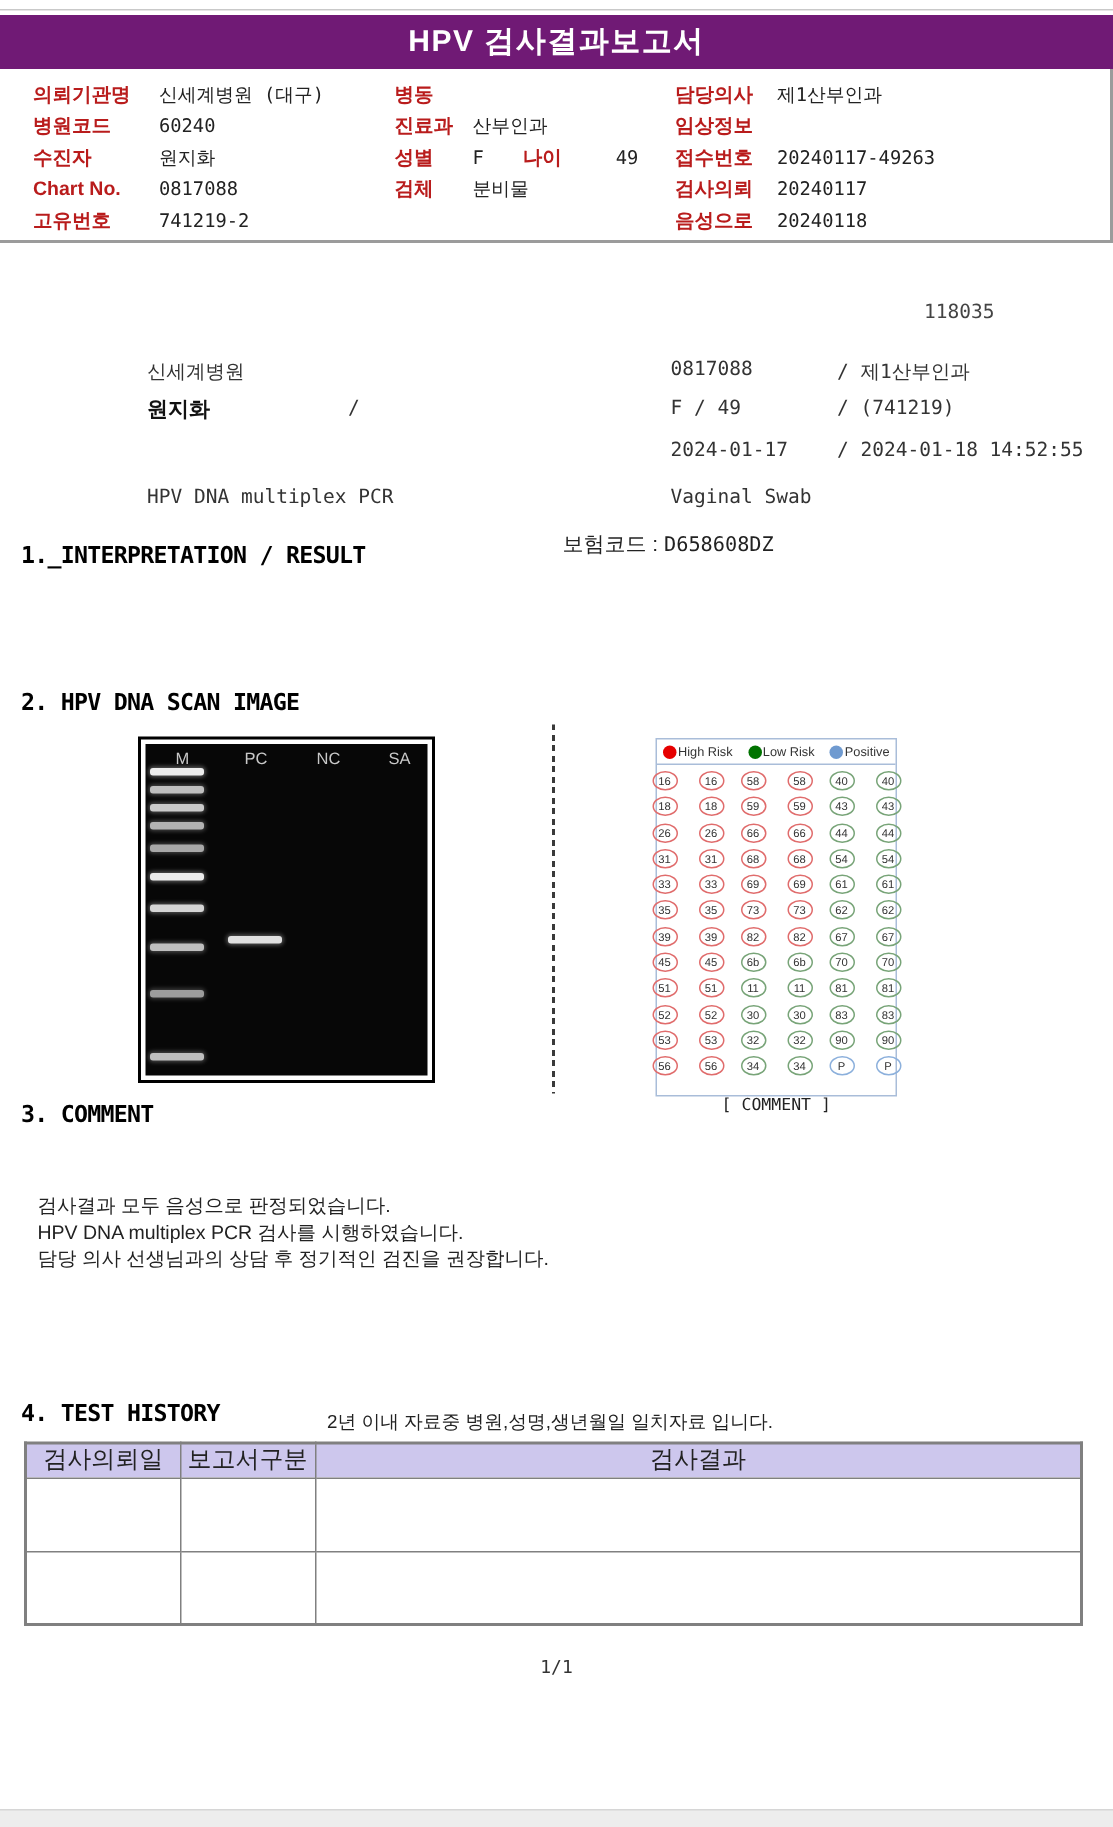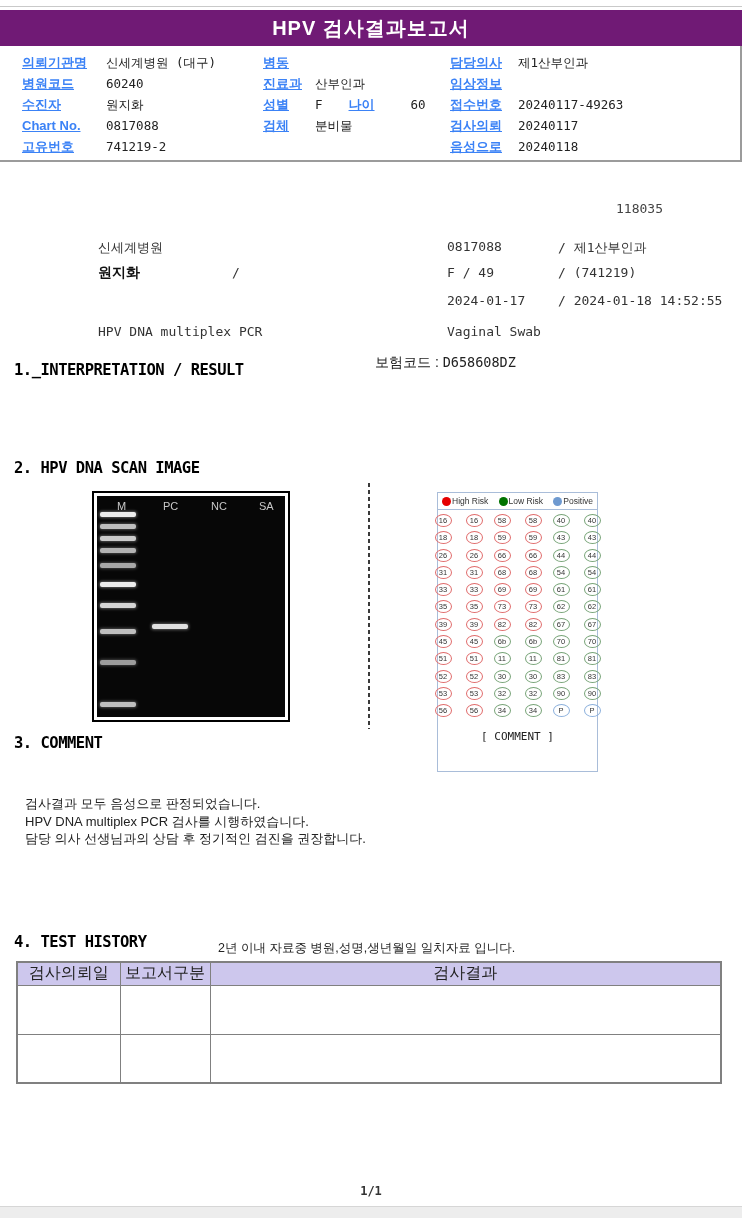--- a/index.html
+++ b/index.html
@@ -7,21 +7,21 @@
   body { font-family:"Liberation Sans", sans-serif; color:#222; }
   .page { position:relative; width:742px; height:1218px; background:#fff; overflow:hidden; margin:0 auto; }
 
   .top-hairline { position:absolute; top:6px; left:0; width:100%; height:1px; background:#c9c9c9; }
   .banner { position:absolute; top:10px; left:0; width:100%; height:36px; background:#701a75;
             color:#fff; font-size:20px; font-weight:bold; text-align:center; line-height:36px; letter-spacing:1px; }
 
   
   .info-col { position:absolute; top:55px; font-size:13px; }
   .info-row { height:21px; line-height:15px; white-space:nowrap; }
-  .info-label { display:inline-block; font-weight:bold; color:#3b82f6;text-decoration:underline; }
+  .info-label { display:inline-block; font-weight:bold; color:#b91c1c; }
   .info-value { color:#222; font-family:"DejaVu Sans Mono","Liberation Sans",sans-serif; font-size:12.5px; }
   #col-left  { left:22px; }  #col-left  .info-label { width:84px; }
   #col-mid   { left:263px; } #col-mid   .info-label { width:52px; }
   #col-right { left:450px; } #col-right .info-label { width:68px; }
   .inline-label { font-weight:bold; margin-left:26px; margin-right:10px; }
 
   .header-rule { position:absolute; top:160px; left:0; width:100%; height:2px; background:#9b9b9b; }
   .header-right-border { position:absolute; top:46px; right:0; width:2px; height:116px; background:#9b9b9b; }
 
   .doc-number { position:absolute; left:616px; top:201px; font-size:13px; color:#444;
@@ -44,21 +44,21 @@
                border:2px solid #000; background:#fff; padding:3px; }
   .gel-inner { position:relative; width:100%; height:100%; background:#070707; }
   .gel-lane-label { position:absolute; top:4px; color:#c8c8c8; font-size:11px; }
   .gel-band { position:absolute; height:5px; border-radius:2px; background:#ececec;
               box-shadow:0 0 3px 1px rgba(255,255,255,0.35); }
 
   .dashed-divider { position:absolute; left:368px; top:483px; width:2px; height:246px;
                     background:repeating-linear-gradient(180deg,#3a3a3a 0 4px,transparent 4px 7px); }
 
   
-  .panel { position:absolute; left:437px; top:492px; width:161px; height:280px;
+  .panel { position:absolute; left:437px; top:492px; width:161px; height:239px;
            border:1px solid #a9bdd9; background:#fff; }
   .panel-legend { display:flex; align-items:center; justify-content:space-between; height:17px;
                   border-bottom:1px solid #a9bdd9; padding:0 4px; }
   .legend-item { display:flex; align-items:center; font-size:8.5px; color:#333; white-space:nowrap; }
   .legend-dot { width:9px; height:9px; border-radius:50%; margin-right:1px; }
   .panel-grid { position:absolute; top:21px; left:0; right:0; display:flex; flex-direction:column; gap:4.3px; }
   .panel-row { display:flex; justify-content:center; gap:11px; }
   .pair { display:flex; gap:14px; }
   .circ { width:17px; height:13px; border-radius:50%; border:1px solid #999; font-size:7.5px;
           line-height:11.5px; text-align:center; color:#333; }
@@ -72,22 +72,22 @@
 
   .history-note { position:absolute; left:218px; top:940px; font-size:12.5px; color:#222; }
 
   table.history { position:absolute; left:16px; top:961px; width:706px; border-collapse:collapse;
                   border:2px solid #808080; table-layout:fixed; }
   table.history th, table.history td { border:1px solid #808080; }
   table.history th { height:23px; background:#cdc7ed; font-size:16px; font-weight:normal; color:#222; }
   table.history td { height:49px; background:#fff; }
   .col1 { width:103px; } .col2 { width:90px; }
 
-  .page-footer { position:absolute; top:1184px; left:0; width:100%; text-align:center;
-                 font-size:12px; color:#333; font-family:"DejaVu Sans Mono",monospace;font-weight:bold; }
+  .page-footer { position:absolute; top:1104px; left:0; width:100%; text-align:center;
+                 font-size:12px; color:#333; font-family:"DejaVu Sans Mono",monospace; }
   .bottom-bar { position:absolute; bottom:0; left:0; width:100%; height:12px;
                 background:#ededed; border-top:1px solid #d6d6d6; }
 </style>
 </head>
 <body>
 
 <div class="page">
 
   <div class="top-hairline"></div>
   <div class="banner">HPV 검사결과보고서</div>
@@ -95,21 +95,21 @@
   <div class="info-col" id="col-left">
       <div class="info-row"><span class="info-label">의뢰기관명</span><span class="info-value">신세계병원 (대구)</span></div>
       <div class="info-row"><span class="info-label">병원코드</span><span class="info-value">60240</span></div>
       <div class="info-row"><span class="info-label">수진자</span><span class="info-value">원지화</span></div>
       <div class="info-row"><span class="info-label">Chart No.</span><span class="info-value">0817088</span></div>
       <div class="info-row"><span class="info-label">고유번호</span><span class="info-value">741219-2</span></div>
     </div>
   <div class="info-col" id="col-mid">
       <div class="info-row"><span class="info-label">병동</span><span class="info-value"></span></div>
       <div class="info-row"><span class="info-label">진료과</span><span class="info-value">산부인과</span></div>
-      <div class="info-row"><span class="info-label">성별</span><span class="info-value">F</span><span class="info-label inline-label">나이</span><span class="info-value">60</span></div>
+      <div class="info-row"><span class="info-label">성별</span><span class="info-value">F</span><span class="info-label inline-label">나이</span><span class="info-value">49</span></div>
       <div class="info-row"><span class="info-label">검체</span><span class="info-value">분비물</span></div>
     </div>
   <div class="info-col" id="col-right">
       <div class="info-row"><span class="info-label">담당의사</span><span class="info-value">제1산부인과</span></div>
       <div class="info-row"><span class="info-label">임상정보</span><span class="info-value"></span></div>
       <div class="info-row"><span class="info-label">접수번호</span><span class="info-value">20240117-49263</span></div>
       <div class="info-row"><span class="info-label">검사의뢰</span><span class="info-value">20240117</span></div>
       <div class="info-row"><span class="info-label">음성으로</span><span class="info-value">20240118</span></div>
     </div>
 

